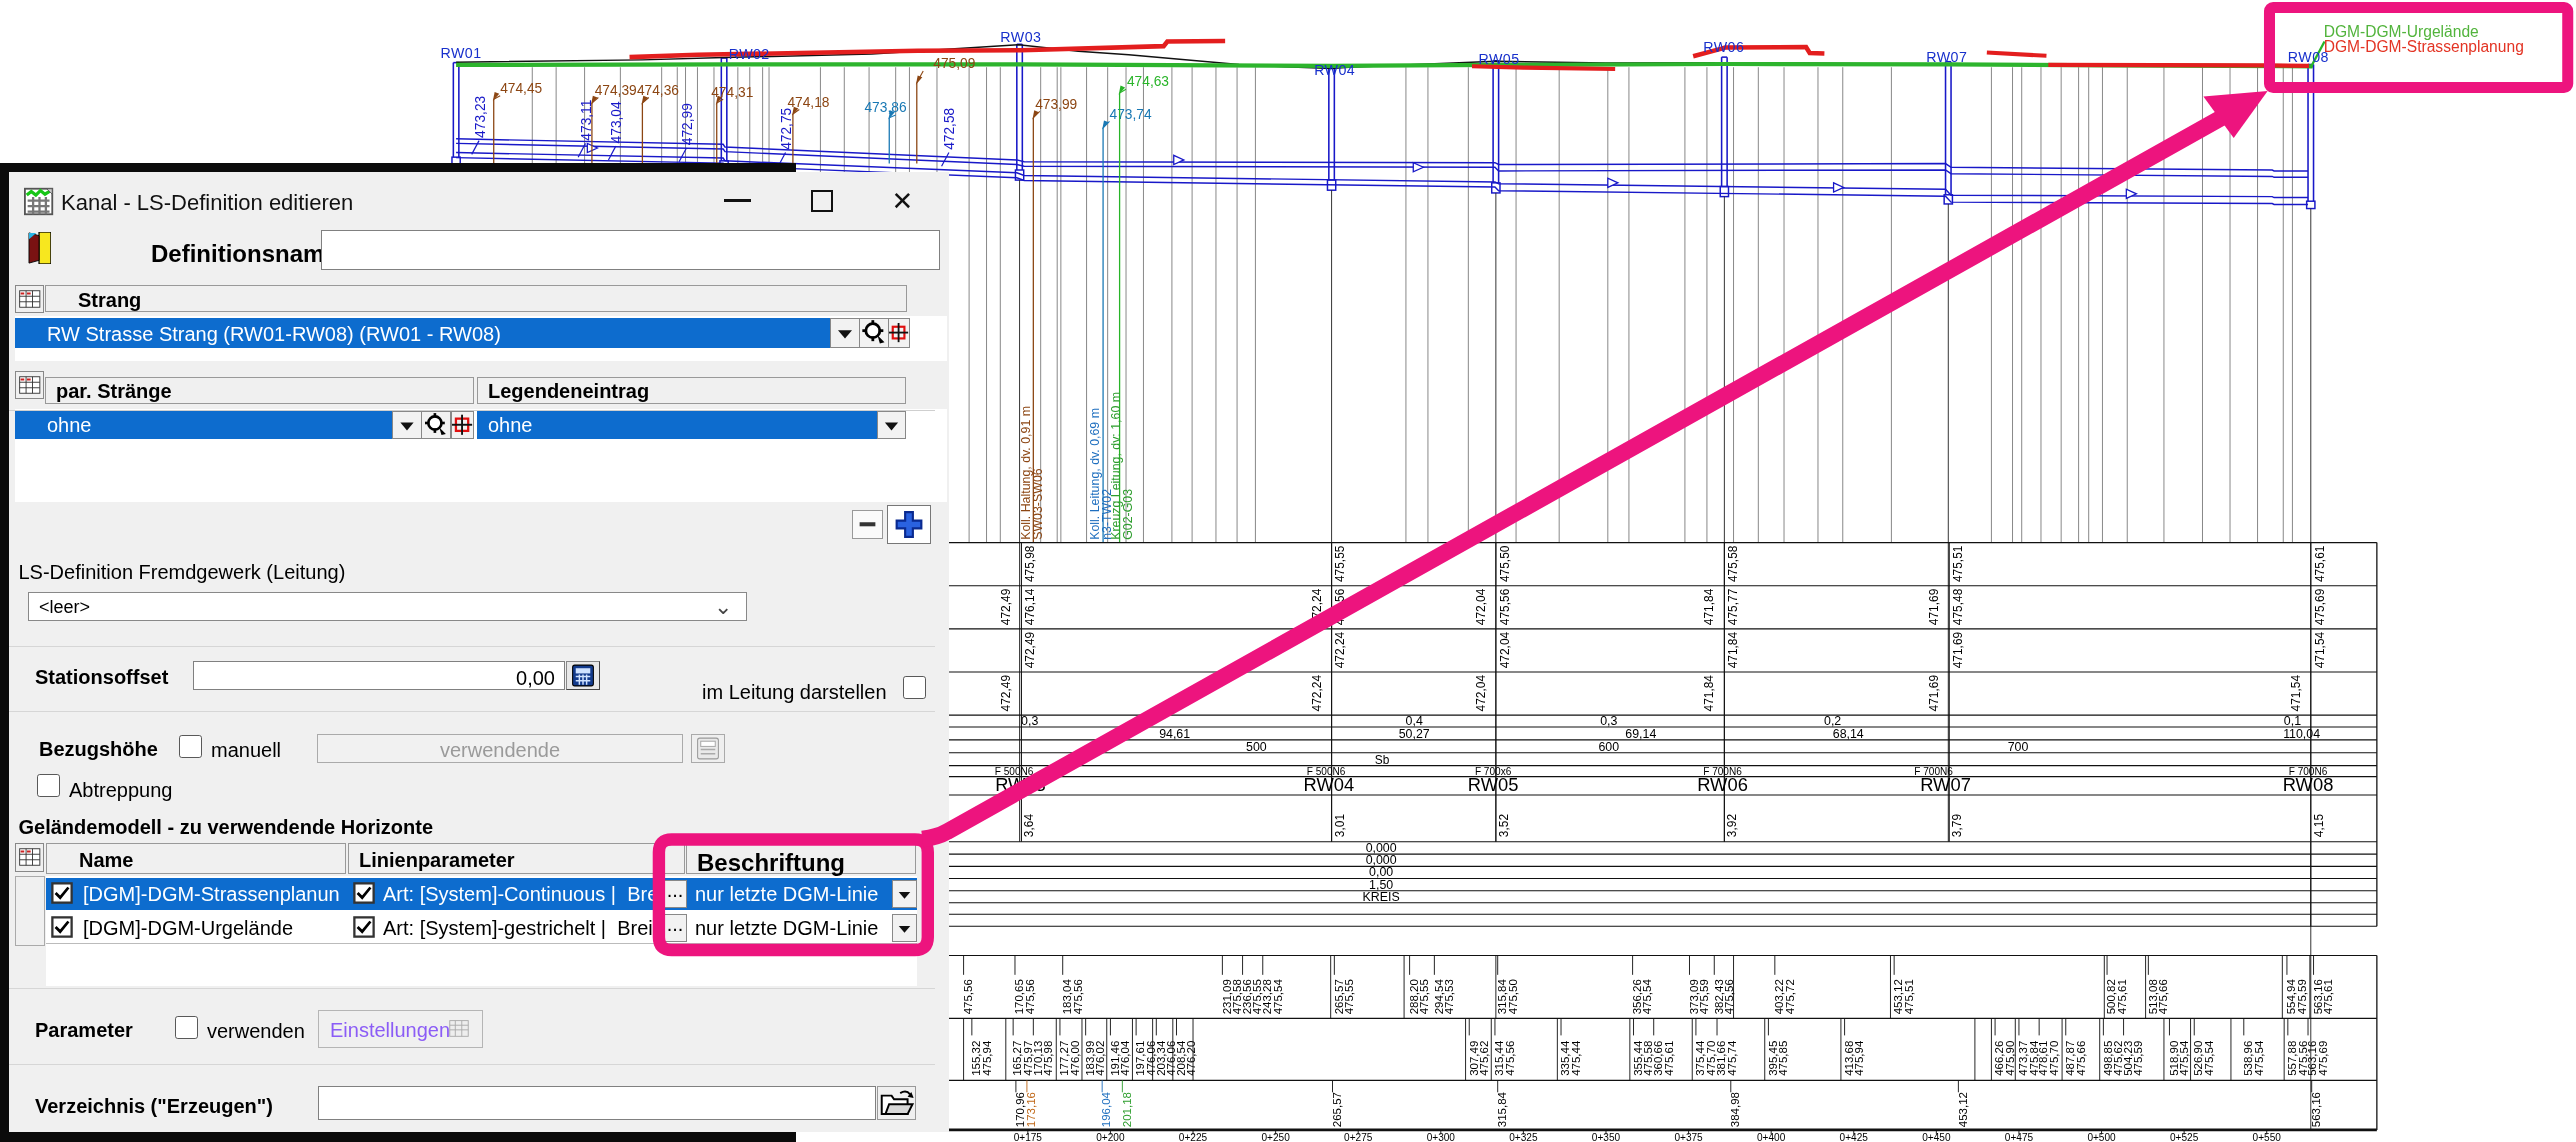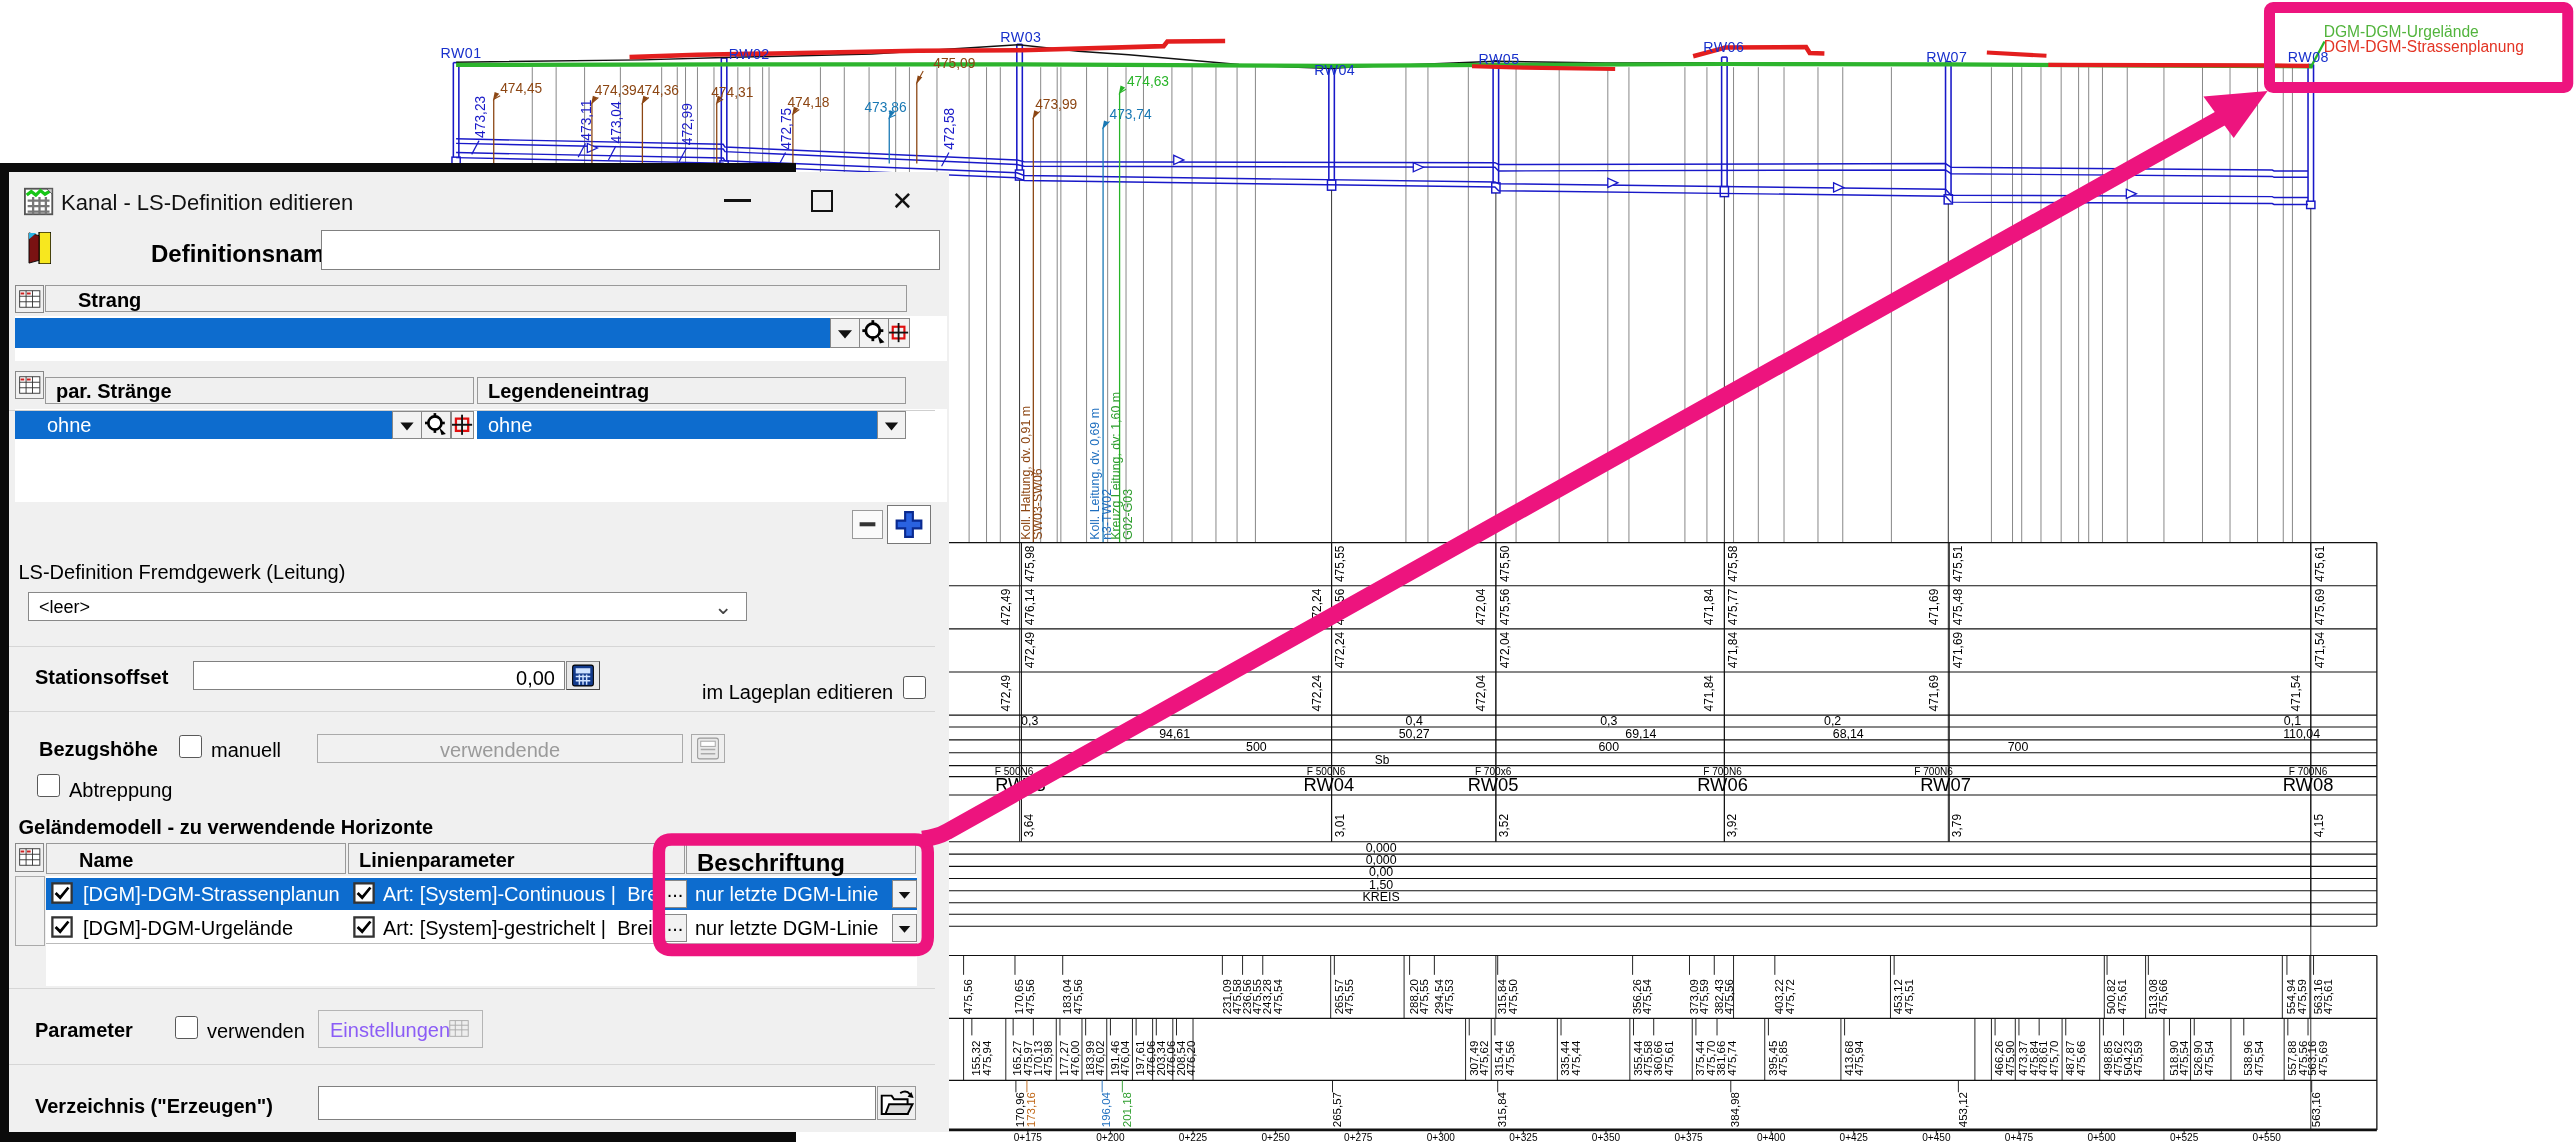--- a/index.html
+++ b/index.html
@@ -553,20 +553,21 @@
 <div style="position:absolute;left:321px;top:67px;width:619px;height:40px;background:#fff;border:1.4px solid #808080;"></div>
 <div style="position:absolute;left:14.7px;top:122px;width:29px;height:27.5px;background:#f0f0f0;border:0.9px solid #888;"><svg width="27.5" height="26" viewBox="0 0 30 28">
             <rect x="4" y="5" width="22" height="18" fill="#fff" stroke="#333"></rect>
             <path d="M4 11 h22 M4 17 h22 M11 5 v18 M18 5 v18" stroke="#333"></path>
             <path d="M5 8 h4 M12 8 h4" stroke="#c22" stroke-width="2"></path>
           </svg></div>
 <div style="position:absolute;left:45px;top:122px;width:862px;height:27px;background:#f0f0f0;border:0.9px solid #999;"></div>
 <div style="position:absolute;left:78px;top:126px;width:184px;height:22px;font-size:20px;font-weight:bold;">Strang</div>
 <div style="position:absolute;left:14.7px;top:153px;width:932px;height:45px;background:#fff;"></div>
 <div style="position:absolute;left:14.7px;top:155px;width:815px;height:30px;background:#0d6cce;"></div>
+<div style="position:absolute;left:47px;top:160px;width:642px;height:24px;font-size:20px;color:#fff;">RW Strasse Strang (RW01-RW08) (RW01 - RW08)</div>
 <div style="position:absolute;left:830px;top:155px;width:30px;height:30px;background:#f2f2f2;border:0.9px solid #888;"><svg width="100%" height="100%" viewBox="0 0 20 20" preserveAspectRatio="xMidYMid meet">
             <polygon points="5,8 15,8 10,14" fill="#111"></polygon>
           </svg></div>
 <div style="position:absolute;left:859px;top:155px;width:30px;height:30px;background:#f2f2f2;border:0.9px solid #888;"><svg width="100%" height="100%" viewBox="0 0 24 24">
             <circle cx="11" cy="10" r="6" fill="#fff" stroke="#000" stroke-width="2.4"></circle>
             <line x1="11" y1="1" x2="11" y2="5" stroke="#000" stroke-width="2.4"></line>
             <line x1="11" y1="15" x2="11" y2="19" stroke="#000" stroke-width="2.4"></line>
             <line x1="2" y1="10" x2="6" y2="10" stroke="#000" stroke-width="2.4"></line>
             <line x1="16" y1="10" x2="20" y2="10" stroke="#000" stroke-width="2.4"></line>
             <path d="M15 14 L21 20 L17 21 Z" fill="#000"></path>
@@ -622,21 +623,21 @@
 <div style="position:absolute;left:714px;top:431px;width:27.5px;height:26px;font-size:22px;color:#444;">⌄</div>
 <div style="position:absolute;left:2.8px;top:483px;width:932px;height:0.9px;background:#d6d6d6;"></div>
 <div style="position:absolute;left:35px;top:503px;width:184px;height:24px;font-size:20px;font-weight:bold;">Stationsoffset</div>
 <div style="position:absolute;left:193px;top:498px;width:372px;height:29px;background:#fff;border:1.4px solid #808080;"></div>
 <div style="position:absolute;left:193px;top:504px;width:362px;height:24px;font-size:20px;text-align:right;">0,00</div>
 <div style="position:absolute;left:566px;top:498px;width:34px;height:29px;background:#e8e8e8;border:1.4px solid #888;border-right-color:#444;border-bottom-color:#444;"><svg width="100%" height="100%" viewBox="0 0 26 26">
             <rect x="3" y="3" width="20" height="20" rx="2" fill="#123a8c" stroke="#000"></rect>
             <rect x="6" y="6" width="14" height="5" fill="#cfe2ff"></rect>
             <path d="M6 14 h14 M6 18 h14 M9.5 12 v10 M13 12 v10 M16.5 12 v10" stroke="#cfe2ff" stroke-width="1.4"></path>
           </svg></div>
-<div style="position:absolute;left:702px;top:518px;width:211px;height:24px;font-size:20px;">im Lageplan editieren</div>
+<div style="position:absolute;left:702px;top:518px;width:211px;height:24px;font-size:20px;">im Leitung darstellen</div>
 <div style="position:absolute;left:903px;top:513px;width:23px;height:23px;background:#fff;border:1.8px solid #595959;border-radius:2.8px;"></div>
 <div style="position:absolute;left:2.8px;top:548px;width:932px;height:0.9px;background:#d6d6d6;"></div>
 <div style="position:absolute;left:39px;top:575px;width:184px;height:24px;font-size:20px;font-weight:bold;">Bezugshöhe</div>
 <div style="position:absolute;left:179px;top:572px;width:23px;height:23px;background:#fff;border:1.8px solid #595959;border-radius:2.8px;"></div>
 <div style="position:absolute;left:211px;top:576px;width:147px;height:24px;font-size:20px;">manuell</div>
 <div style="position:absolute;left:317px;top:571px;width:366px;height:29px;background:#f1f1f1;border:1.4px solid #aaa;"></div>
 <div style="position:absolute;left:317px;top:576px;width:366px;height:24px;font-size:20px;color:#9a9a9a;text-align:center;">verwendende</div>
 <div style="position:absolute;left:691px;top:571px;width:34px;height:29px;background:#efefef;border:1.4px solid #aaa;"><svg width="100%" height="100%" viewBox="0 0 26 26">
             <rect x="3" y="3" width="20" height="20" rx="2" fill="#e9e9e9" stroke="#999"></rect>
             <rect x="6" y="6" width="14" height="5" fill="#fff" stroke="#aaa"></rect>

